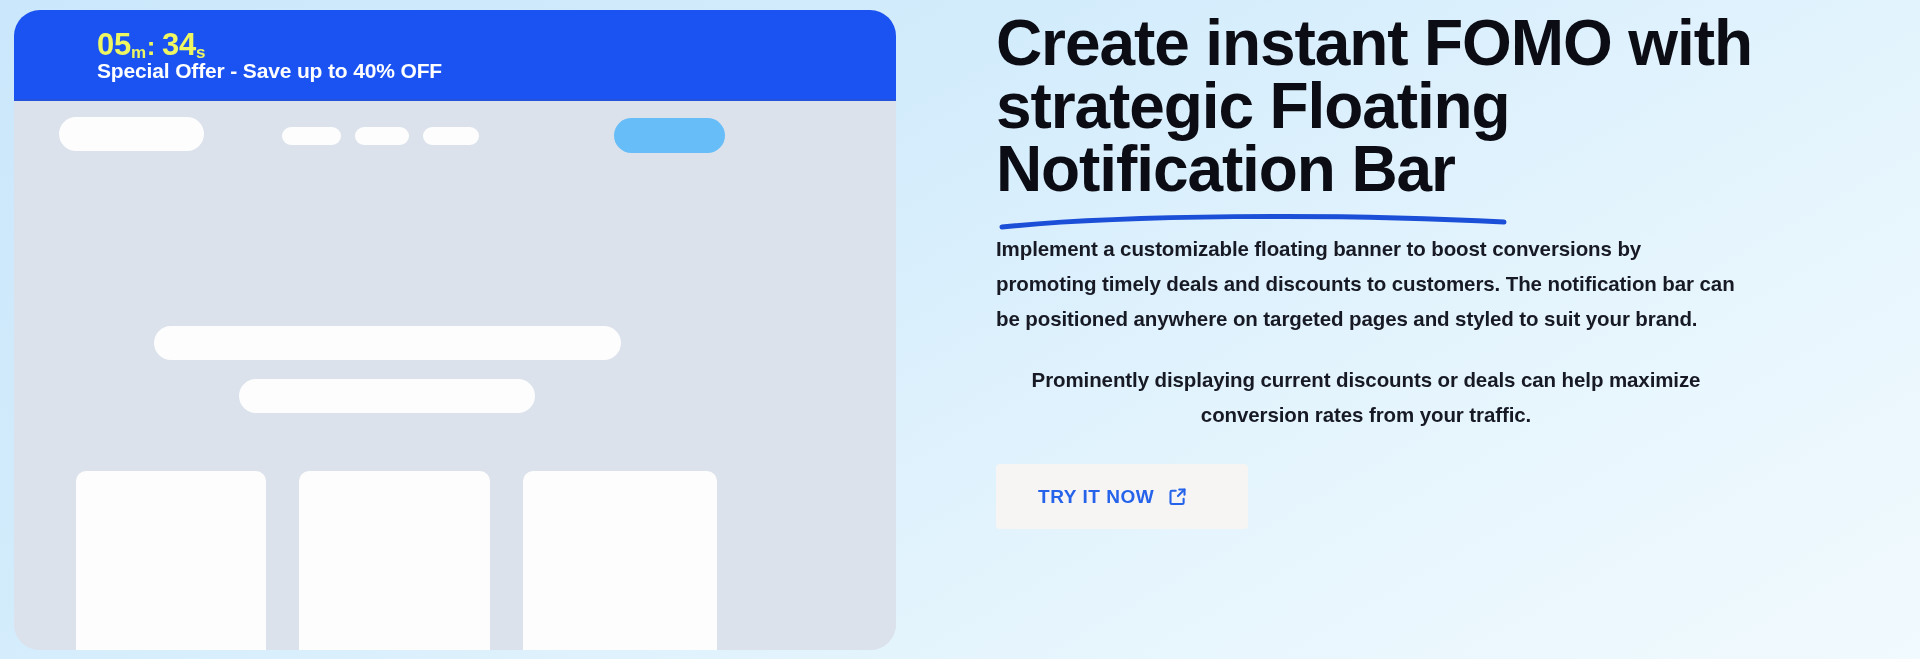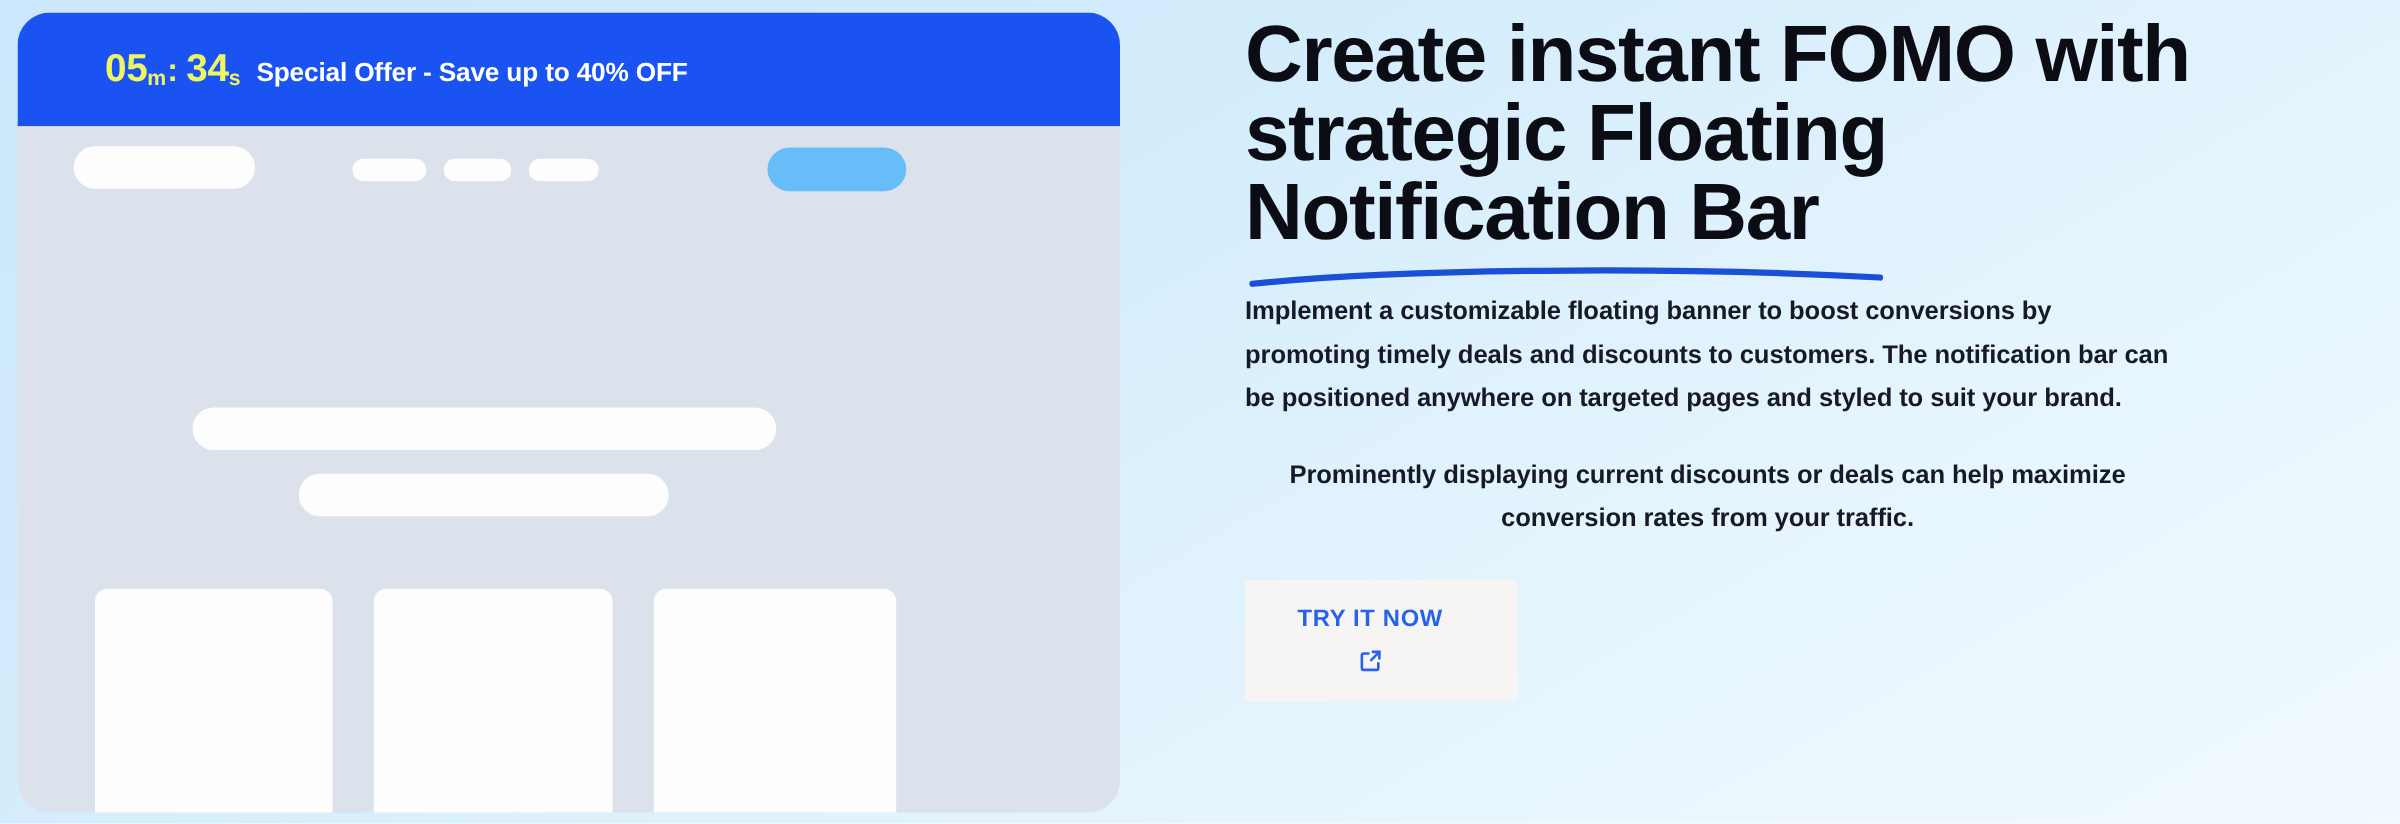--- a/index.html
+++ b/index.html
@@ -52,20 +52,21 @@
   .notif-inner {
     display: flex;
     align-items: center;
     width: 100%;
     justify-content: space-between;
   }
   .notif-message {
     display: flex;
     align-items: baseline;
     white-space: nowrap;
+    flex-direction: column;
   }
   .countdown {
     display: inline-flex;
     align-items: baseline;
     color: #eef661;
     font-weight: 700;
     font-size: 31px;
     letter-spacing: -0.3px;
   }
   .cd-num { font-size: 31px; font-weight: 700; line-height: 1; }
@@ -242,21 +243,20 @@
     display: inline-flex;
     align-items: center;
     gap: 13px;
     margin-top: 32px;
     padding: 22px 60px 22px 42px;
     background: #f6f5f3;
     border: none;
     border-radius: 4px;
     cursor: pointer;
     font-family: "Liberation Sans", sans-serif;
-    flex-direction: column;
   }
   .try-label {
     color: #2563eb;
     font-size: 19px;
     font-weight: 700;
     letter-spacing: 0.55px;
     line-height: 1;
   }
   .try-icon {
     display: inline-flex;

